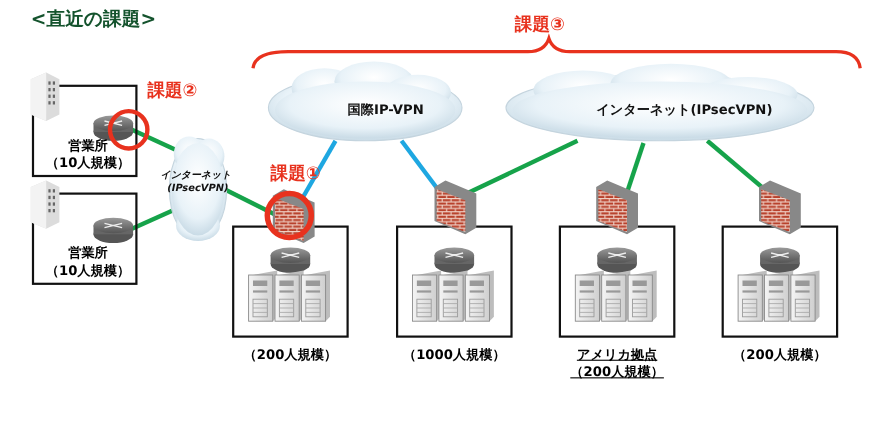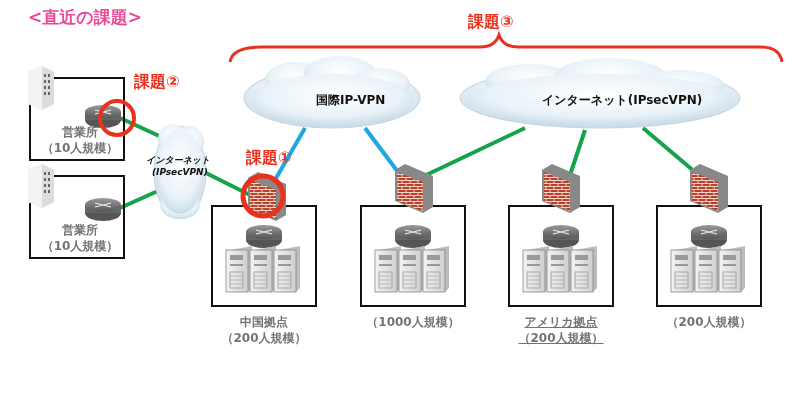--- a/index.html
+++ b/index.html
@@ -1,21 +1,21 @@
 <!DOCTYPE html>
 <html><head>
 <meta charset="utf-8">
 <style>
   html, body { margin: 0; padding: 0; background: #ffffff; }
   body { width: 800px; height: 401px; position: relative; overflow: hidden;
          font-family: "DejaVu Sans", sans-serif; }
   #diagram { position: absolute; left: 0; top: 0; width: 800px; height: 401px; }
-  .title { position: absolute; left: 28px; top: 6px; font-size: 17px; font-weight: bold; color: #ec4899; }
+  .title { position: absolute; left: 28px; top: 6px; font-size: 17px; font-weight: bold; color: #14532d; }
   .issue { position: absolute; font-size: 16px; font-weight: bold; color: #e8321e; }
-  .lbl { position: absolute; font-size: 12px; font-weight: bold; color: #737373; text-align: center; line-height: 16px; white-space: nowrap; }
+  .lbl { position: absolute; font-size: 12px; font-weight: bold; color: #000000; text-align: center; line-height: 16px; white-space: nowrap; }
   .cloud-lbl { position: absolute; font-size: 12px; font-weight: bold; color: #111; text-align: center; white-space: nowrap; padding-left: 24px; }
   .small-cloud-lbl { position: absolute; font-size: 9px; font-weight: bold; color: #111; text-align: left; line-height: 12px; white-space: nowrap; font-style: italic; }
 </style>
 </head>
 <body>
 
 <svg id="diagram" width="800" height="401" viewBox="0 0 800 401">
   <defs>
     <radialGradient id="cloudGrad" cx="50%" cy="40%" r="60%">
       <stop offset="0%" stop-color="#ffffff"></stop>
@@ -279,21 +279,20 @@
 <div class="lbl" style="left:40px; top:124px; width:80px;">
   <div>営業所</div>
   <div>（10人規模）</div>
 </div>
 <div class="lbl" style="left:40px; top:222px; width:80px;">
   <div>営業所</div>
   <div>（10人規模）</div>
 </div>
 
 <div class="lbl" style="left:204px; top:314px; width:120px;">
-  <div>中国拠点</div>
   <div>（200人規模）</div>
 </div>
 <div class="lbl" style="left:353px; top:314px; width:120px;">
   <div>（1000人規模）</div>
 </div>
 <div class="lbl" style="left:501px; top:314px; width:120px;text-decoration:underline;">
   <div>アメリカ拠点</div>
   <div>（200人規模）</div>
 </div>
 <div class="lbl" style="left:649px; top:314px; width:120px;">

